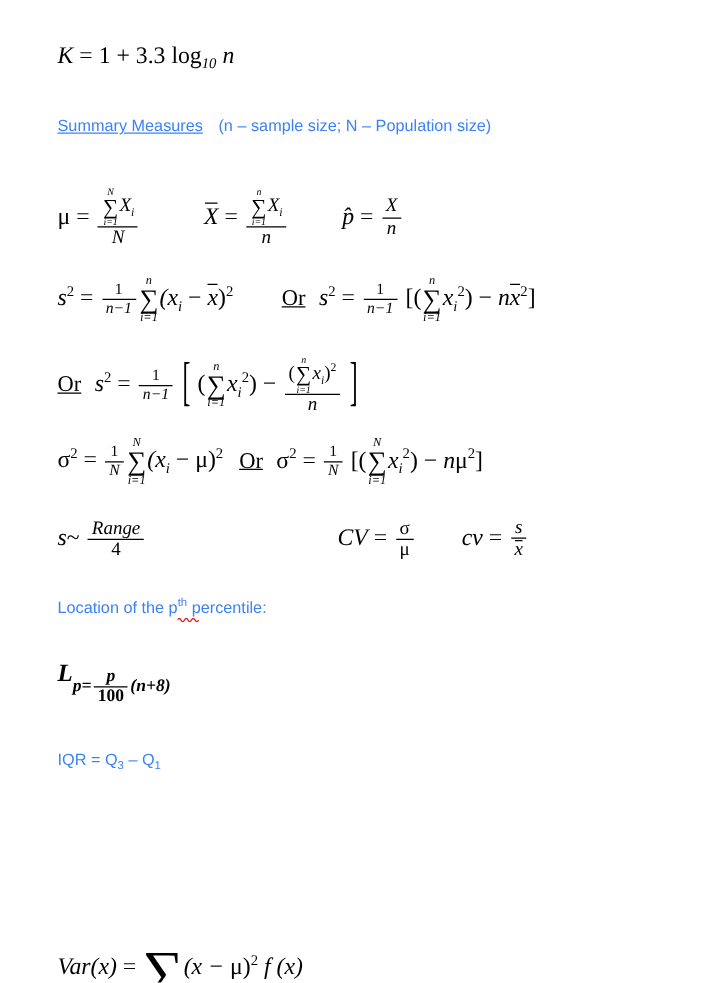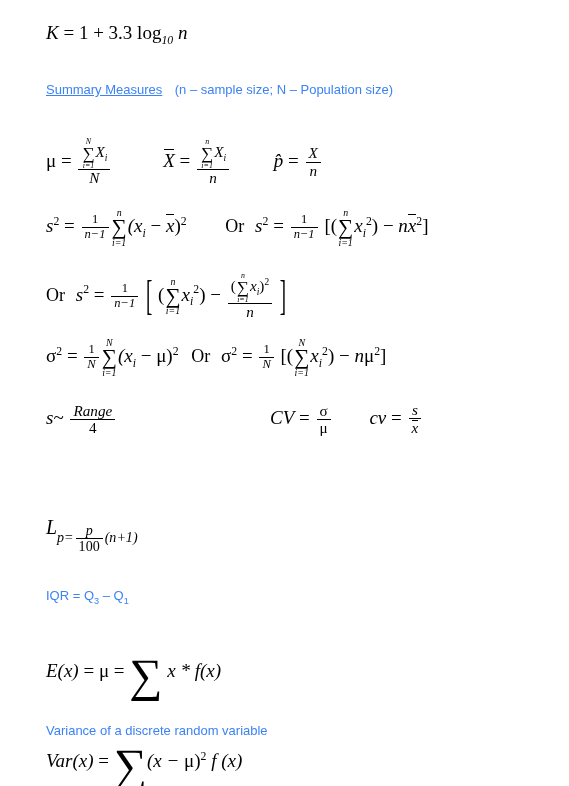--- a/index.html
+++ b/index.html
@@ -10,21 +10,21 @@
   body {
     width: 569px;
     height: 786px;
     position: relative;
     font-family: "Liberation Sans", sans-serif;
     color: #000000;
     overflow: hidden;
   }
   .page {
     position: absolute;
-    left: 0; top: 4px;
+    left: 0; top: 16px;
     width: 569px;
     height: 604px;
     background: #ffffff;
   }
   .line {
     position: absolute;
     left: 46px;
     white-space: nowrap;
   }
   
@@ -40,20 +40,21 @@
   .math {
     font-family: "Liberation Serif", serif;
     font-style: italic;
     font-size: 19px;
     color: #000;
   }
   .math .up { font-style: normal; }
   .orword {
     font-family: "Liberation Serif", serif;
     font-style: normal;
+    text-decoration: underline;
     font-size: 18px;
   }
   
   .frac {
     display: inline-block;
     vertical-align: middle;
     text-align: center;
     line-height: 1.08;
     margin: 0 2px;
   }
@@ -257,33 +258,32 @@
 
     <span style="margin-left:32px;">
       <span class="ital">cv</span><span class="up"> = </span>
       <span class="frac">
         <span class="num fsm ital">s</span>
         <span class="den fsm"><span class="obar ital">x</span></span>
       </span>
     </span>
   </div>
 
-
-  <div class="line math" style="top:512px;">
-    <span class="ital" style="font-size:1.05em;">L</span><span style="display:inline-block; font-size:0.74em; vertical-align:-0.55em;"><span class="ital">p=</span><span class="frac"><span class="num ital">p</span><span class="den rom">100</span></span><span class="ital">(n+1)</span></span>
+  <div class="line txt" style="top:461px;">
+    <span>Location of the p</span><span class="sqwrap"><span class="ssup">th</span><svg width="22" height="5" viewBox="0 0 22 5">
+          <path d="M0 3 Q1.4 0.4 2.8 3 T5.6 3 T8.4 3 T11.2 3 T14 3 T16.8 3" fill="none" stroke="#e8202a" stroke-width="1.2"></path>
+        </svg></span><span> percentile:</span>
+  </div>
+
+  <div class="line math" style="top:512px;font-weight:bold;">
+    <span class="ital" style="font-size:1.05em;">L</span><span style="display:inline-block; font-size:0.74em; vertical-align:-0.55em;"><span class="ital">p=</span><span class="frac"><span class="num ital">p</span><span class="den rom">100</span></span><span class="ital">(n+8)</span></span>
   </div>
 
   <div class="line txt" style="top:572px;margin-top:12px;">
     <span>IQR = Q</span><span class="ssub">3</span><span> – Q</span><span class="ssub">1</span>
   </div>
 
-  <div class="line math" style="top:656px;">
-    <span class="ital">E</span><span class="ital">(x)</span><span class="up"> = </span><span class="rom">μ</span><span class="up"> = </span><span class="bigsum">∑</span><span class="ital"> x * f(x)</span>
-  </div>
-
-  <div class="line txt" style="top:719px;">
-    <span>Variance of a discrete random variable</span>
-  </div>
+
   <div class="line math" style="top:746px;">
     <span class="ital">Var</span><span class="ital">(x)</span><span class="up"> = </span><span class="bigsum">∑</span><span class="ital">(x − </span><span class="rom">μ</span><span class="up">)</span><sup class="ex">2</sup><span class="ital"> f (x)</span>
   </div>
 
 </div>
 
 </body></html>

